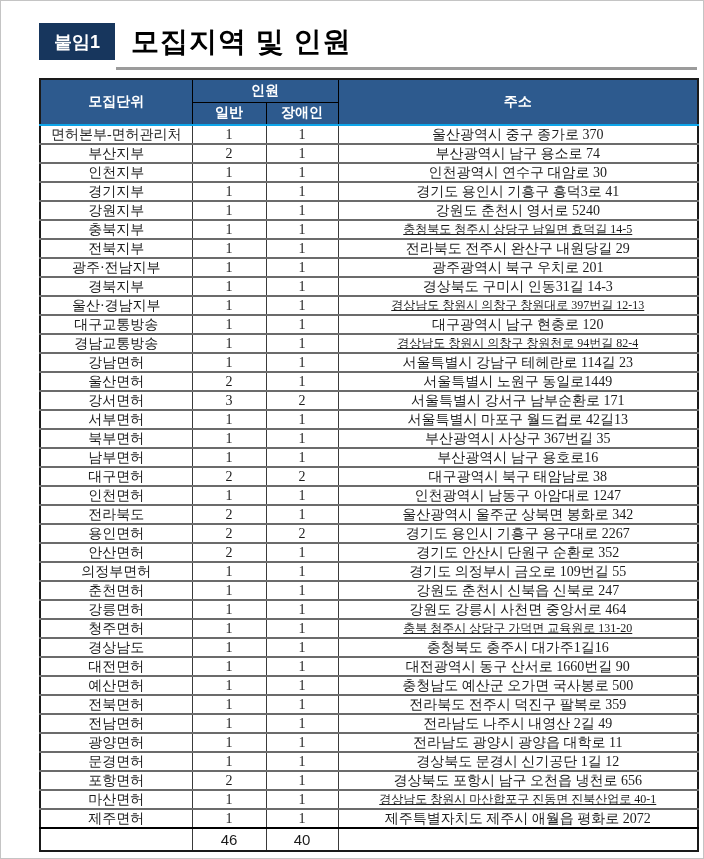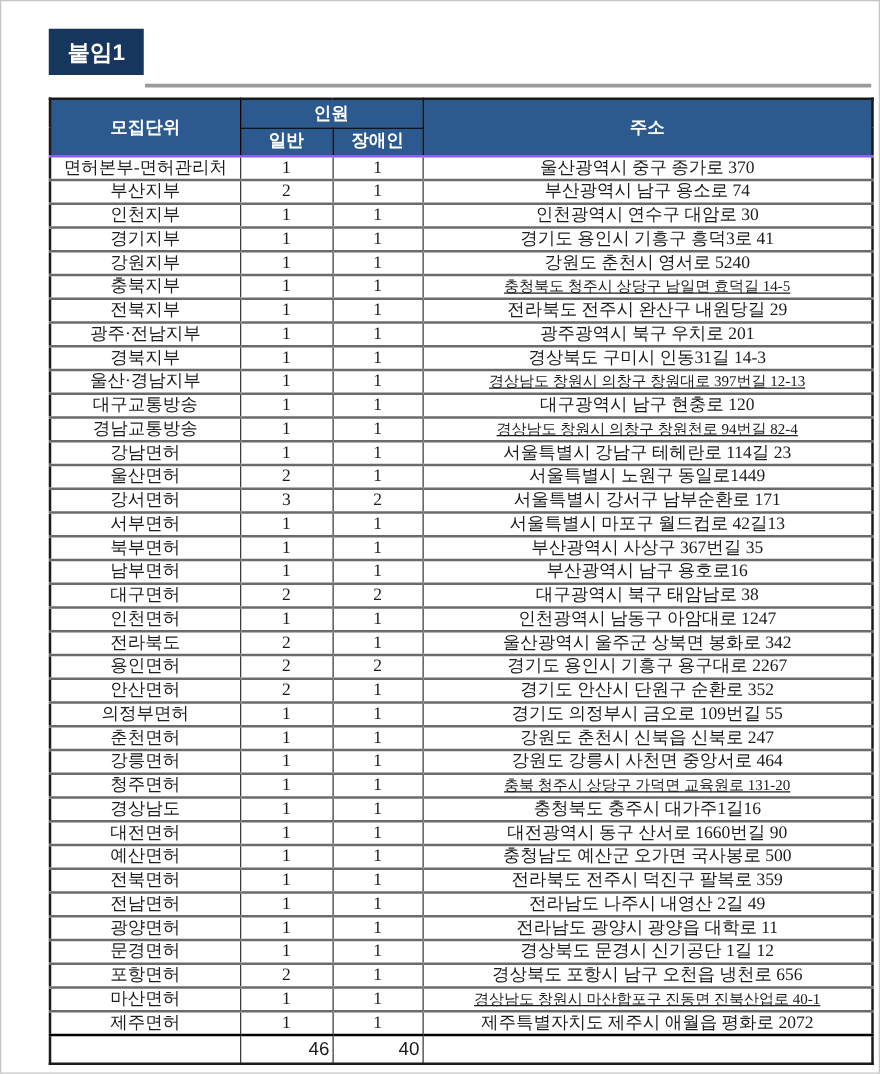--- a/index.html
+++ b/index.html
@@ -80,38 +80,38 @@
     border-top: 2px solid var(--grid-row);
     text-align: center;
     font-size: 14px;
     color: #1c1c1c;
     height: 17px;
     line-height: 17px;
     padding: 0 2px;
     white-space: nowrap;
     overflow: hidden;
   }
-  tbody tr:first-child td { border-top: 2px solid #8b5cf6; }
+  tbody tr:first-child td { border-top: 2px solid #0ea5e9; }
   td.small { font-size: 12px; text-decoration: underline; }
   tr.total-row td {
     height: 21px;
     line-height: 21px;
     font-family: "Liberation Sans", sans-serif;
     font-size: 15px;
     border-top: 2px solid #000000;
-    text-align: right;
   }
 </style>
 </head>
 <body>
 
 <div class="page">
 
   <div class="title-row">
     <span class="badge">붙임1</span>
+    <h1 class="title">모집지역 및 인원</h1>
   </div>
   <div class="title-underline"></div>
 
   <table class="recruit">
     <colgroup>
       <col class="c-unit">
         <col class="c-gen">
         <col class="c-dis">
         <col class="c-addr">
     </colgroup>

